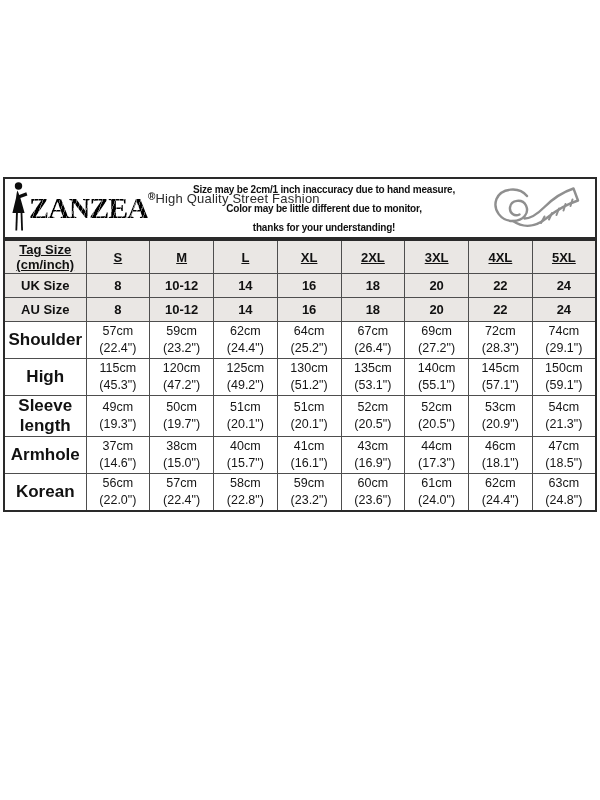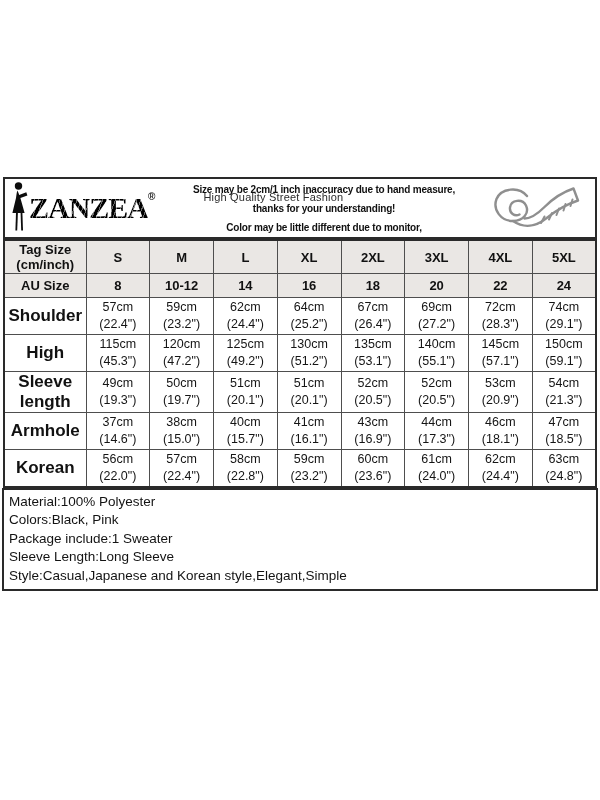--- a/index.html
+++ b/index.html
@@ -32,40 +32,40 @@
     font-size:30px; line-height:30px; letter-spacing:-1px;
     color:#141414;
   }
   @supports ((-webkit-background-clip: text) or (background-clip: text)) {
     .brand {
       background:repeating-linear-gradient(110deg,#000 0 3px,#6b6b6b 3px 4px);
       -webkit-background-clip:text; background-clip:text; color:transparent;
     }
   }
   .reg { font-size:10px; font-weight:700; margin-top:-1px; color:#141414; }
-  .tagline { font-size:11px; color:#2b2b2b; letter-spacing:0.2px; margin-top:-2px; white-space:nowrap;margin-left:48px; }
+  .tagline { font-size:13px; color:#2b2b2b; letter-spacing:0.2px; margin-top:-2px; white-space:nowrap; }
   .disclaimer {
     flex:1; text-align:center; font-weight:700;
     font-size:10px; line-height:19px; color:#101010; letter-spacing:-0.2px;
   }
   .tape-icon { flex-shrink:0; margin:0 10px 4px 6px; }
 
   
   table.size-table {
     border-collapse:collapse; table-layout:fixed;
     width:594px; margin:0 1px;
     border:2px solid var(--box-border);
     background:#fff;
   }
   td {
     border:1px solid var(--inner-border);
     text-align:center; vertical-align:middle; padding:0;
   }
   .size-row td { background:var(--header-bg); font-weight:700; font-size:13px; }
-  tbody tr.size-row:nth-child(1) td { height:32px; }
+  tbody tr.size-row:nth-child(1) td { height:32px;text-decoration:underline; }
   tbody tr.size-row:nth-child(n+2) td { height:23px; }
   .size-row .label-cell div { line-height:15px; }
   .measure-row td { height:36px; }
   .label-cell { font-weight:700; font-size:17px; }
   .measure-row .cm, .measure-row .in {
     font-weight:400; font-size:12.5px; line-height:17px; color:#151515;
   }
 
   
   .info-box {
@@ -91,22 +91,22 @@
       <div class="brand-wrap">
         <div class="brand-line">
           <span class="brand">ZANZEA</span>
           <span class="reg">®</span>
         </div>
         <div class="tagline">High Quality Street Fashion</div>
       </div>
     </div>
     <div class="disclaimer">
       <div>Size may be 2cm/1 inch inaccuracy due to hand measure,</div>
+      <div>Color may be little different due to monitor,</div>
       <div>thanks for your understanding!</div>
-      <div>Color may be little different due to monitor,</div>
     </div>
     <svg class="tape-icon" width="90" height="48" viewBox="0 0 90 48" fill="none" stroke="#8f8f8f" stroke-width="2.4" stroke-linecap="round" stroke-linejoin="round">
       <path d="M36 14 C28 4 10 6 5.5 17 C1.5 28 10 39 22 39 C32.5 39 38.5 31 35 23.5 C31.5 16.5 20 17.5 19 25.5 C18.3 31 23.5 35 28.5 32.5"></path>
       <path d="M22 39 C33 46.5 45 44.5 55 36.5 C64.5 29 74.5 22.5 87 18.5 L82.5 6.5 C70.5 10.5 61.5 17 53.5 25 C46.5 32 40 36.5 33.5 36.5"></path>
       <path d="M50 41 L53.5 34.5 M58 37.5 L61 31 M65.5 33 L68 26.5 M72.5 28.5 L74.5 22 M79.5 24 L81.5 17.5" stroke-width="2"></path>
     </svg>
   </div>
 
   <table class="size-table">
     <colgroup>
@@ -130,31 +130,44 @@
           <td>M</td>
           <td>L</td>
           <td>XL</td>
           <td>2XL</td>
           <td>3XL</td>
           <td>4XL</td>
           <td>5XL</td>
         </tr>
         <tr class="size-row">
           <td class="label-cell">
-            <div>AU Size</div>
+            <div>UK Size</div>
           </td>
           <td>8</td>
           <td>10-12</td>
           <td>14</td>
           <td>16</td>
           <td>18</td>
           <td>20</td>
           <td>22</td>
           <td>24</td>
         </tr>
+        <tr class="size-row">
+          <td class="label-cell">
+            <div>AU Size</div>
+          </td>
+          <td>8</td>
+          <td>10-12</td>
+          <td>14</td>
+          <td>16</td>
+          <td>18</td>
+          <td>20</td>
+          <td>22</td>
+          <td>24</td>
+        </tr>
         <tr class="measure-row">
           <td class="label-cell">Shoulder</td>
           <td>
             <div class="cm">57cm</div>
             <div class="in">(22.4")</div>
           </td>
           <td>
             <div class="cm">59cm</div>
             <div class="in">(23.2")</div>
           </td>
@@ -319,21 +332,14 @@
             <div class="in">(24.4")</div>
           </td>
           <td>
             <div class="cm">63cm</div>
             <div class="in">(24.8")</div>
           </td>
         </tr>
       </tbody>
   </table>
 
-  <div class="info-box" id="info-box">
-      <div>Material:100% Polyester</div>
-      <div>Colors:Black, Pink</div>
-      <div>Package include:1 Sweater</div>
-      <div>Sleeve Length:Long Sleeve</div>
-      <div>Style:Casual,Japanese and Korean style,Elegant,Simple</div>
-    </div>
 
 </div>
 
 </body></html>

